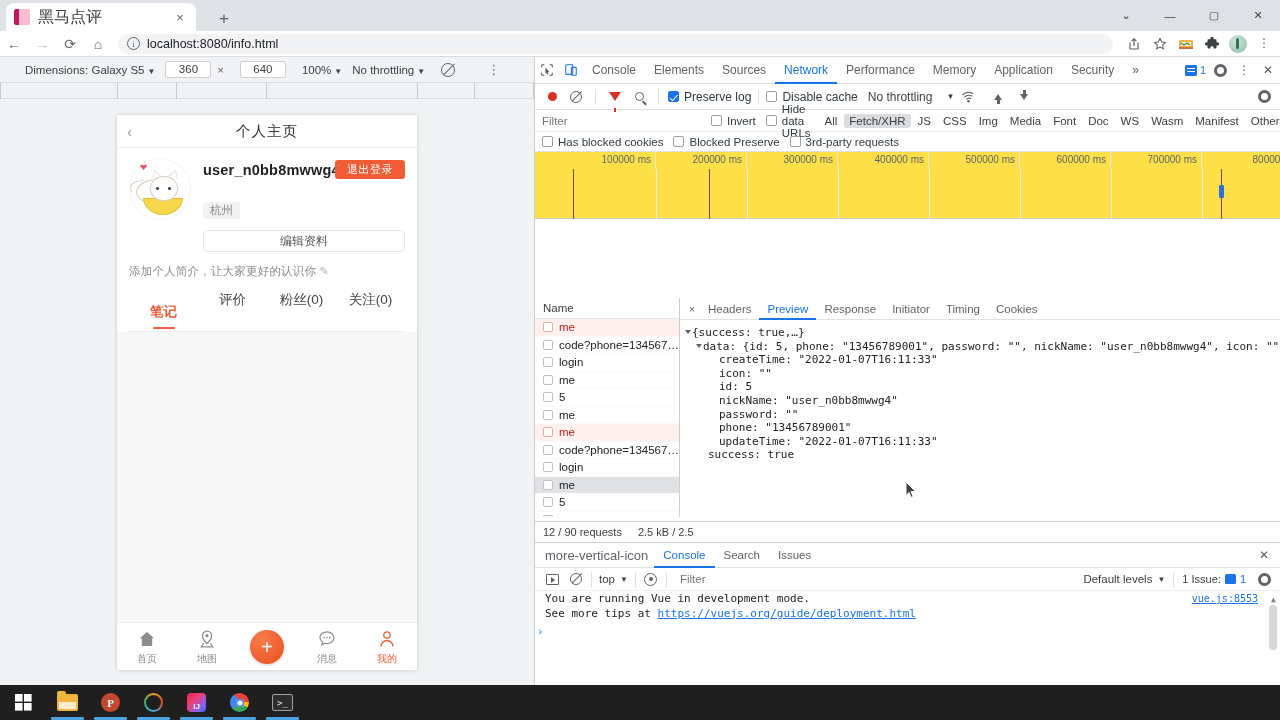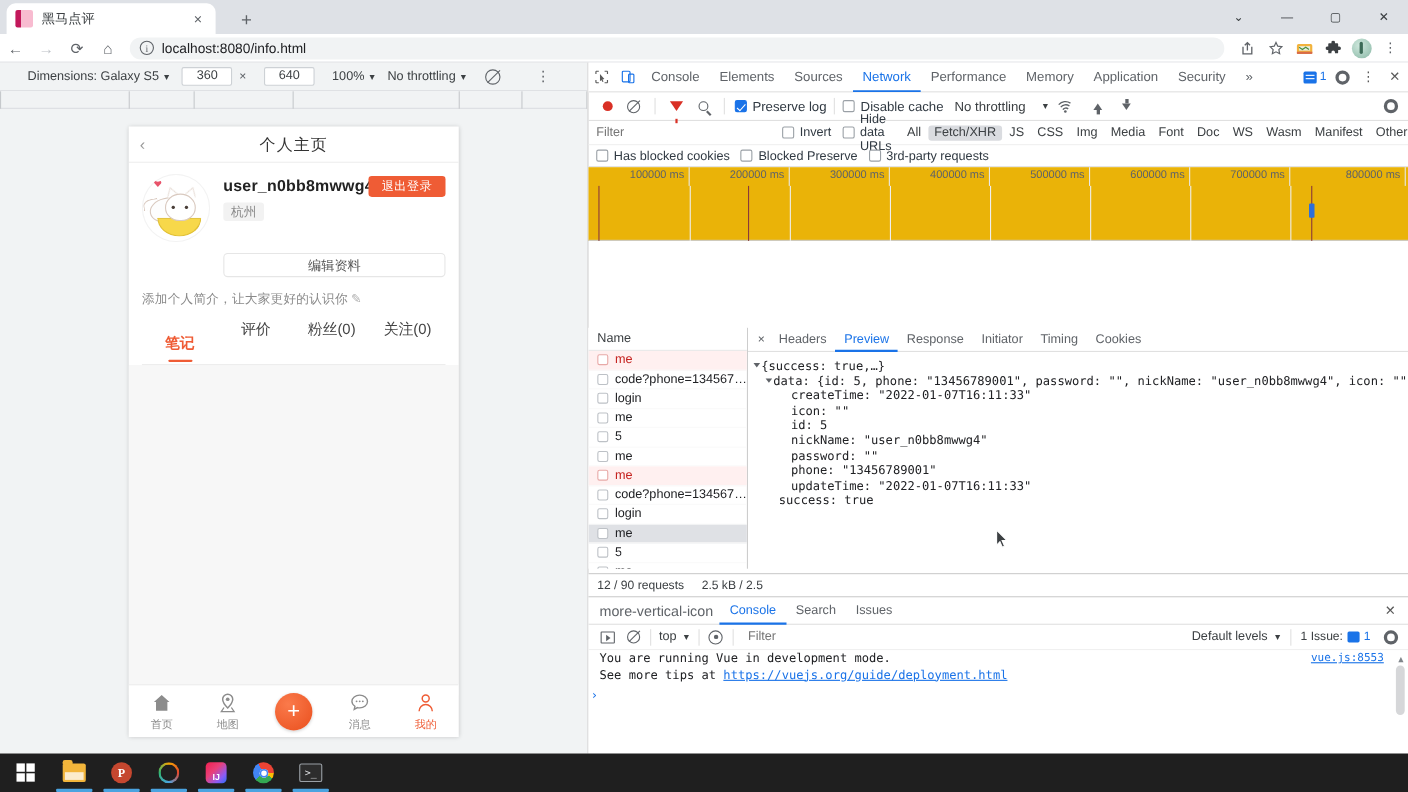--- a/index.html
+++ b/index.html
@@ -19,21 +19,21 @@
     position: absolute; left: 6px; top: 3px; width: 190px; height: 28px;
     background: #fff; border-radius: 8px 8px 0 0;
     display: flex; align-items: center; padding: 0 8px;
   }
   .tab-favicon {
     width: 16px; height: 16px; margin-right: 8px;
     background: linear-gradient(90deg,#c2185b 0 30%, #f8bbd0 30% 100%);
     border-radius: 2px; flex: 0 0 auto;
   }
   .tab-title {
-    font-size: 12px; color: #3c4043; white-space: nowrap;
+    font-size: 16px; color: #3c4043; white-space: nowrap;
     overflow: hidden; text-overflow: ellipsis; flex: 1 1 auto;
   }
   .tab-close {
     width: 16px; height: 16px; font-size: 13px; color: #5f6368;
     display: flex; align-items: center; justify-content: center;
     flex: 0 0 auto;
   }
   .newtab {
     position: absolute; left: 212px; top: 7px; width: 24px; height: 24px;
     display: flex; align-items: center; justify-content: center;
@@ -184,21 +184,21 @@
   .avatar .tail {
     position: absolute; left: 1px; top: 23px; width: 14px; height: 10px;
     border: 1.3px solid #d9c9bf; border-right: none; border-bottom: none;
     border-radius: 60% 0 0 0; transform: rotate(-10deg);
   }
   .profile-info { margin-left: 12px; flex: 1 1 auto; padding-top: 4px; }
   .nickname {
     font-size: 14.5px; font-weight: bold; color: #222; letter-spacing: .2px;
   }
   .city {
-    display: inline-block; margin-top: 6px; font-size: 11.5px; color: #888;
+    display: inline-block; margin-top: 24px; font-size: 11.5px; color: #888;
     background: #f2f2f2; padding: 1px 7px; border-radius: 3px; font-family: Liberation Serif, serif;
   }
   .logout-btn {
     position: absolute; right: 0; top: 2px; background: #ef5c35; color: #fff;
     font-size: 11px; padding: 2px 12px; border-radius: 3px; letter-spacing: .5px;
   }
   .edit-btn {
     margin: 10px 0 0 74px; height: 22px; border: 1px solid #e6e6e6;
     border-radius: 4px; display: flex; align-items: center;
     justify-content: center; font-size: 12px; color: #555; background: #fff;
@@ -351,21 +351,22 @@
     white-space: nowrap;
   }
   .ftype.active { background: #dadce0; }
   .filter-row2 {
     height: 20px; display: flex; align-items: center;
     border-bottom: 1px solid #e0e0e0; padding-left: 7px; font-size: 11.5px;
   }
 
   .overview {
     height: 67px; border-bottom: 1px solid #cdcdcd; position: relative;
-    background: #eab308;
+    background: #fde047;
+    padding-left: 29px;
   }
   .ov-ruler { position: relative; height: 17px; }
   .ov-tick {
     position: absolute; top: 0; height: 17px; font-size: 10px; color: #5f6368;
     padding-right: 4px; text-align: right; border-right: 1px solid #e8e8e8;
     line-height: 15px;
   }
   .ov-band { position: relative; height: 50px; }
   .ov-band .gl {
     position: absolute; top: 0; width: 1px; height: 50px; background: #eee;

